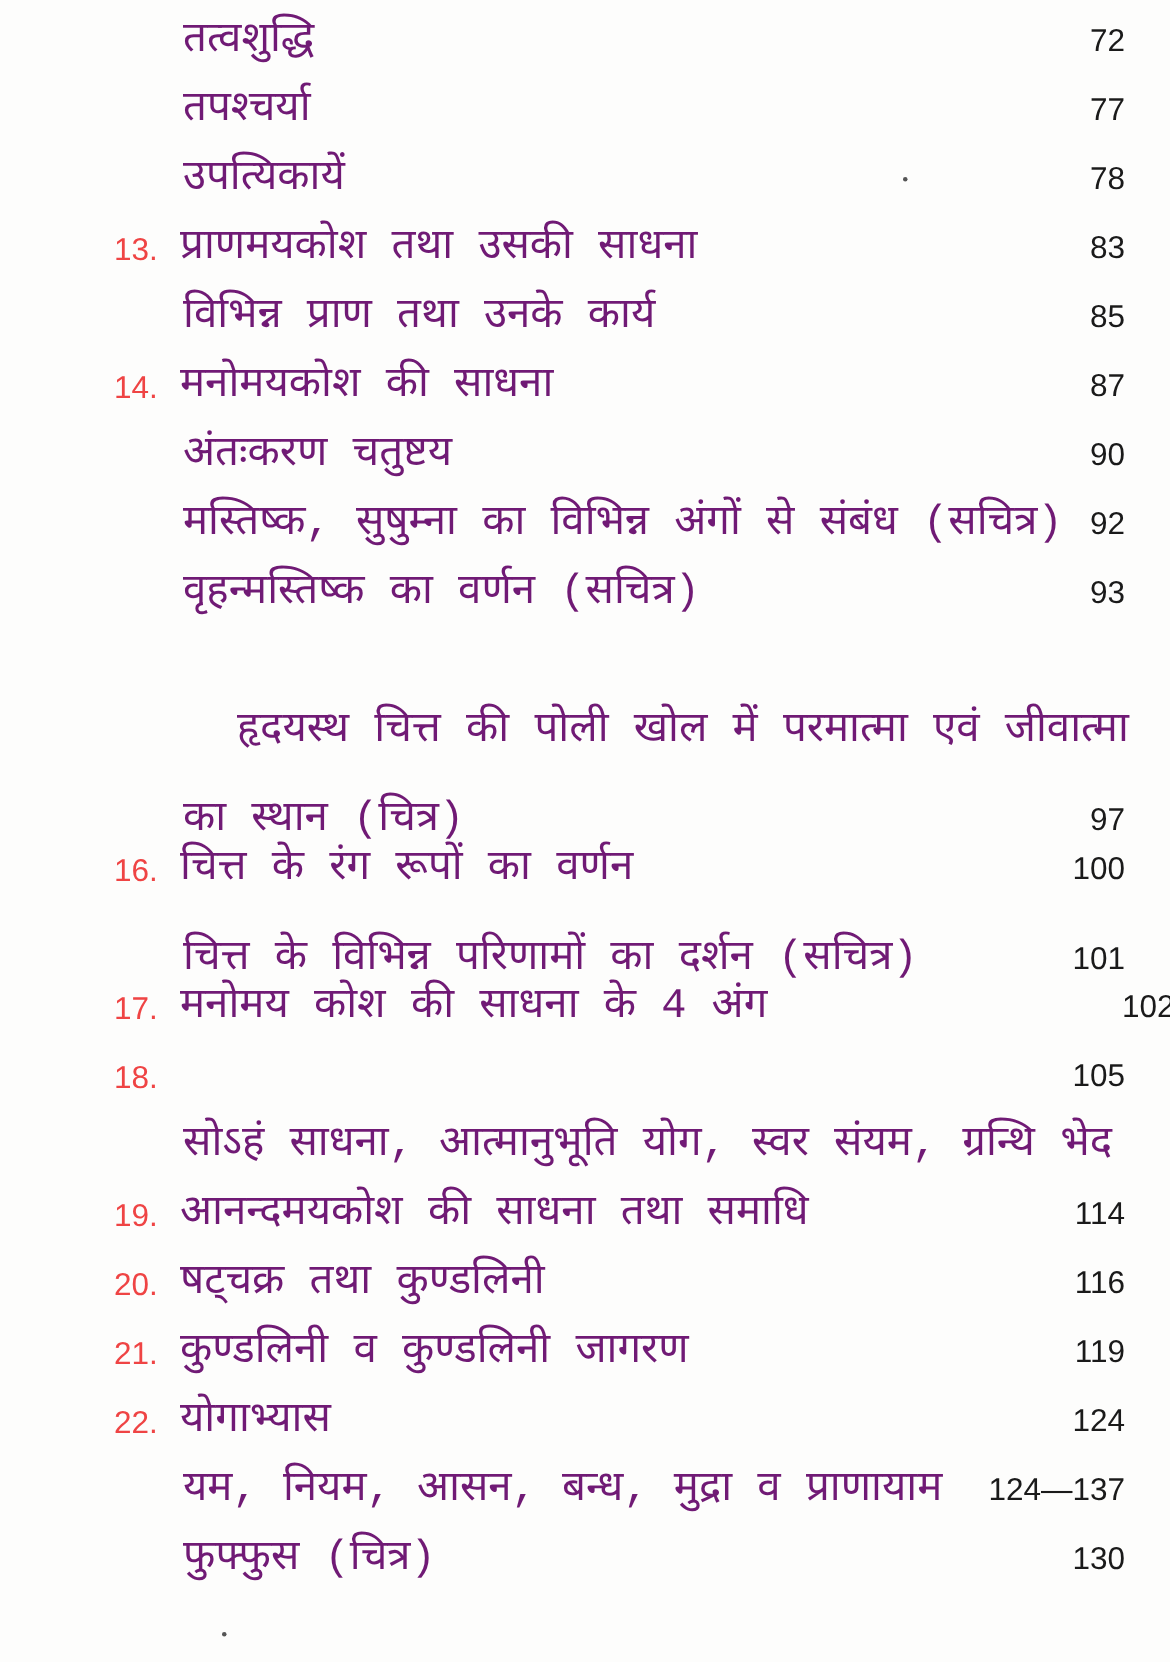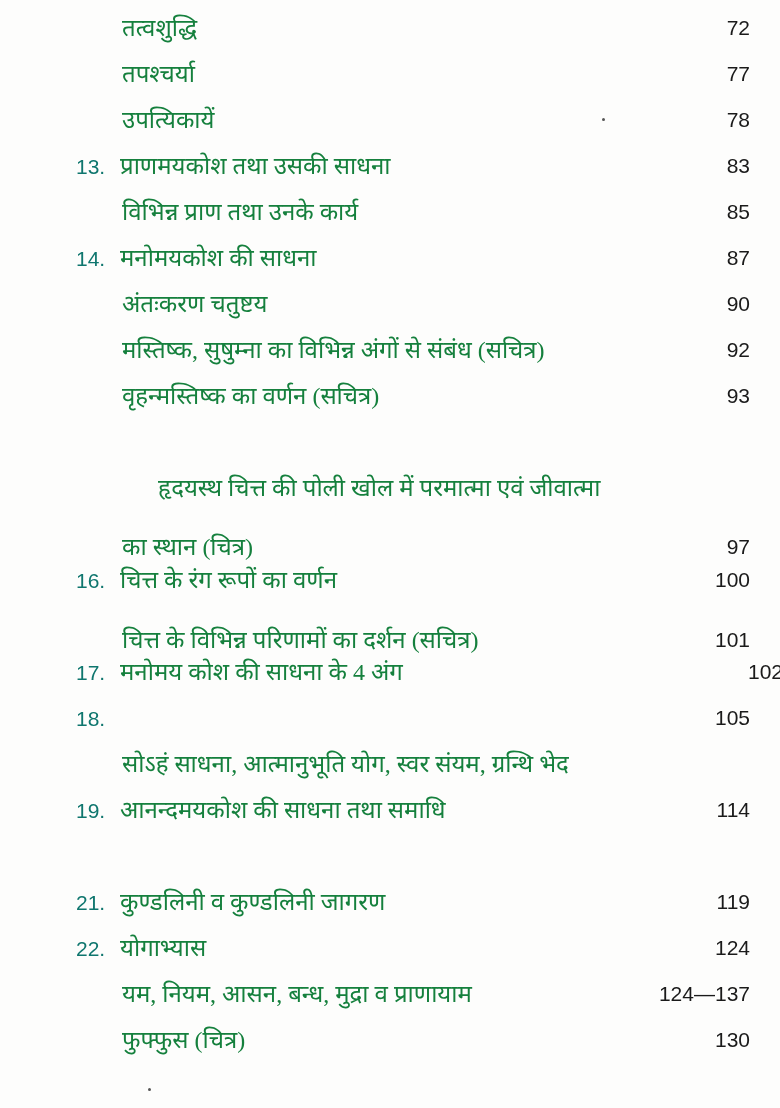--- a/index.html
+++ b/index.html
@@ -27,30 +27,30 @@
       left: 0;
       width: 780px;
       height: 40px;
     }
     .num {
       position: absolute;
       left: 76px;
       top: 4px;
       font-size: 21px;
       line-height: 26px;
-      color: #0f766e;
+      color: #ef4444;
     }
     .title {
       position: absolute;
       top: 0;
-      font-size: 24px;
+      font-size: 28px;
       line-height: 32px;
       white-space: nowrap;
-      color: #15803d;
-      font-family: Liberation Serif, serif;
+      color: #701a75;
+      font-family: Liberation Mono, monospace;
     }
     .title.indent-chapter { left: 120px; }
     .title.indent-sub { left: 122px; }
     .page {
       position: absolute;
       right: 30px;
       top: 2px;
       font-size: 21px;
       line-height: 28px;
       text-align: right;
@@ -132,20 +132,25 @@
       <span class="page">105</span>
     </div>
     <div class="row" style="top: 748px;">
       <span class="title indent-sub">सोऽहं साधना, आत्मानुभूति योग, स्वर संयम, ग्रन्थि भेद</span>
     </div>
     <div class="row" style="top: 794px;">
       <span class="num">19.</span>
       <span class="title indent-chapter">आनन्दमयकोश की साधना तथा समाधि</span>
       <span class="page">114</span>
     </div>
+    <div class="row" style="top: 840px;">
+      <span class="num">20.</span>
+      <span class="title indent-chapter">षट्चक्र तथा कुण्डलिनी</span>
+      <span class="page">116</span>
+    </div>
     <div class="row" style="top: 886px;">
       <span class="num">21.</span>
       <span class="title indent-chapter">कुण्डलिनी व कुण्डलिनी जागरण</span>
       <span class="page">119</span>
     </div>
     <div class="row" style="top: 932px;">
       <span class="num">22.</span>
       <span class="title indent-chapter">योगाभ्यास</span>
       <span class="page">124</span>
     </div>

